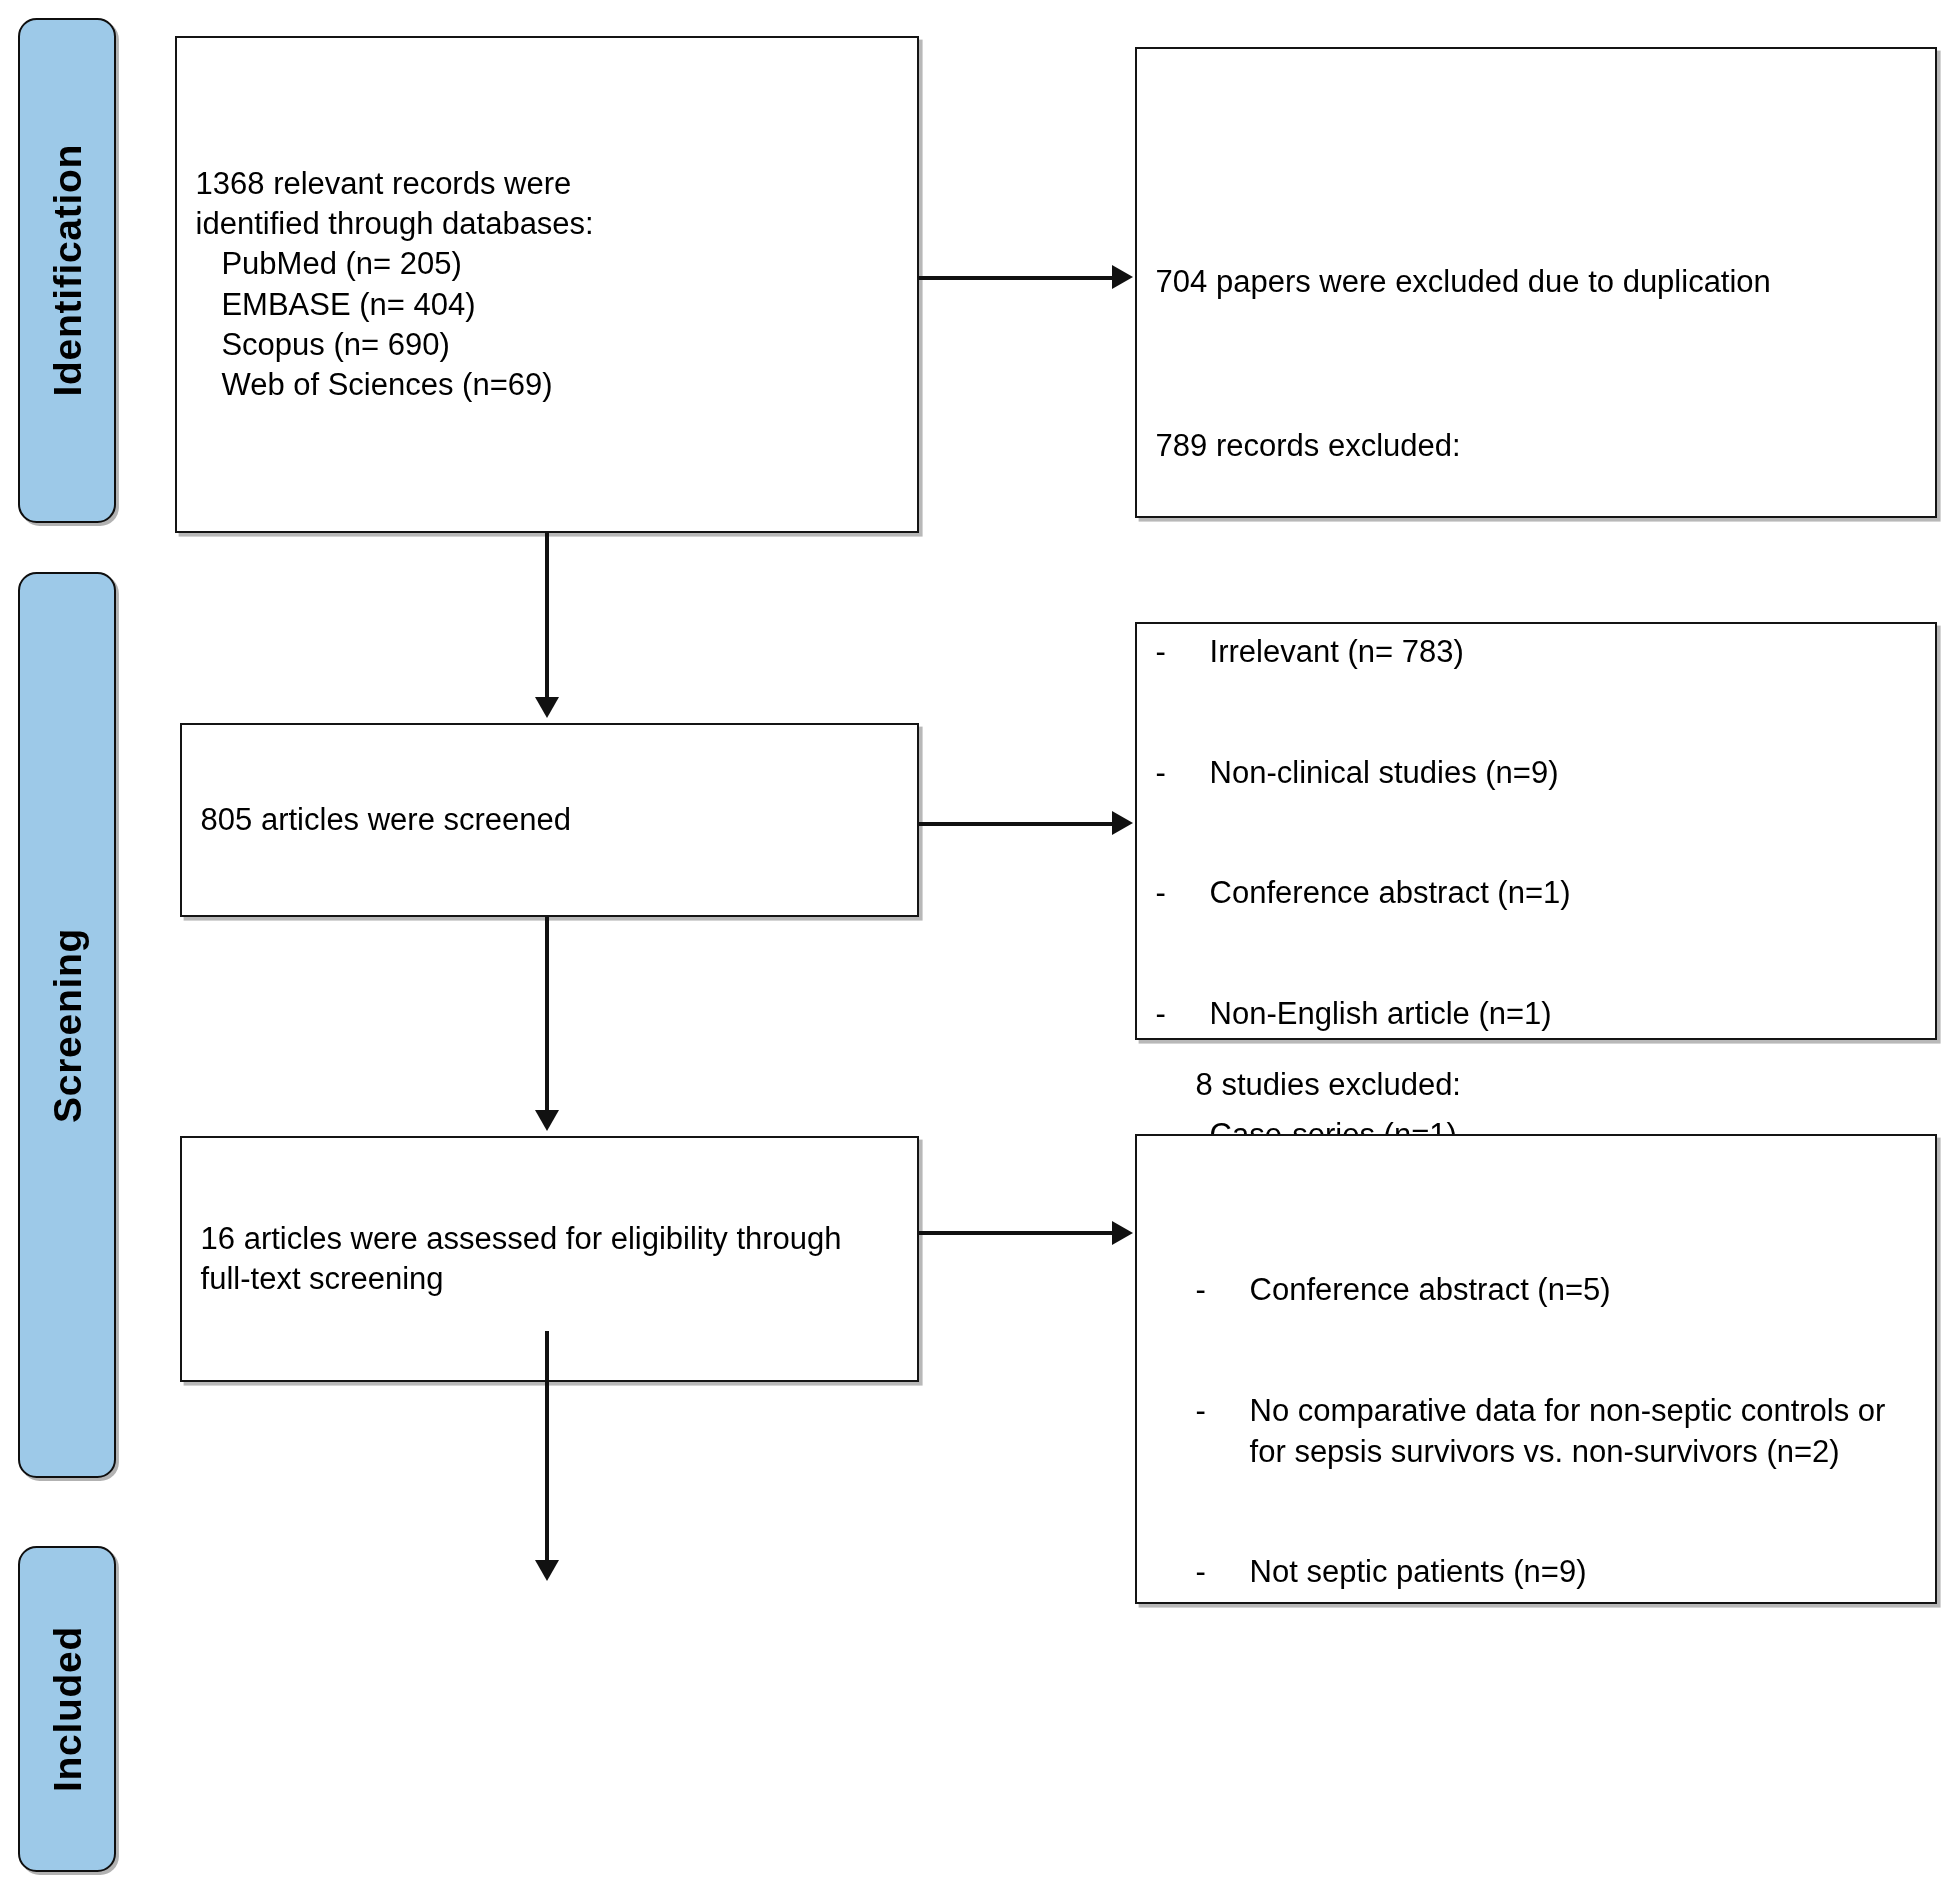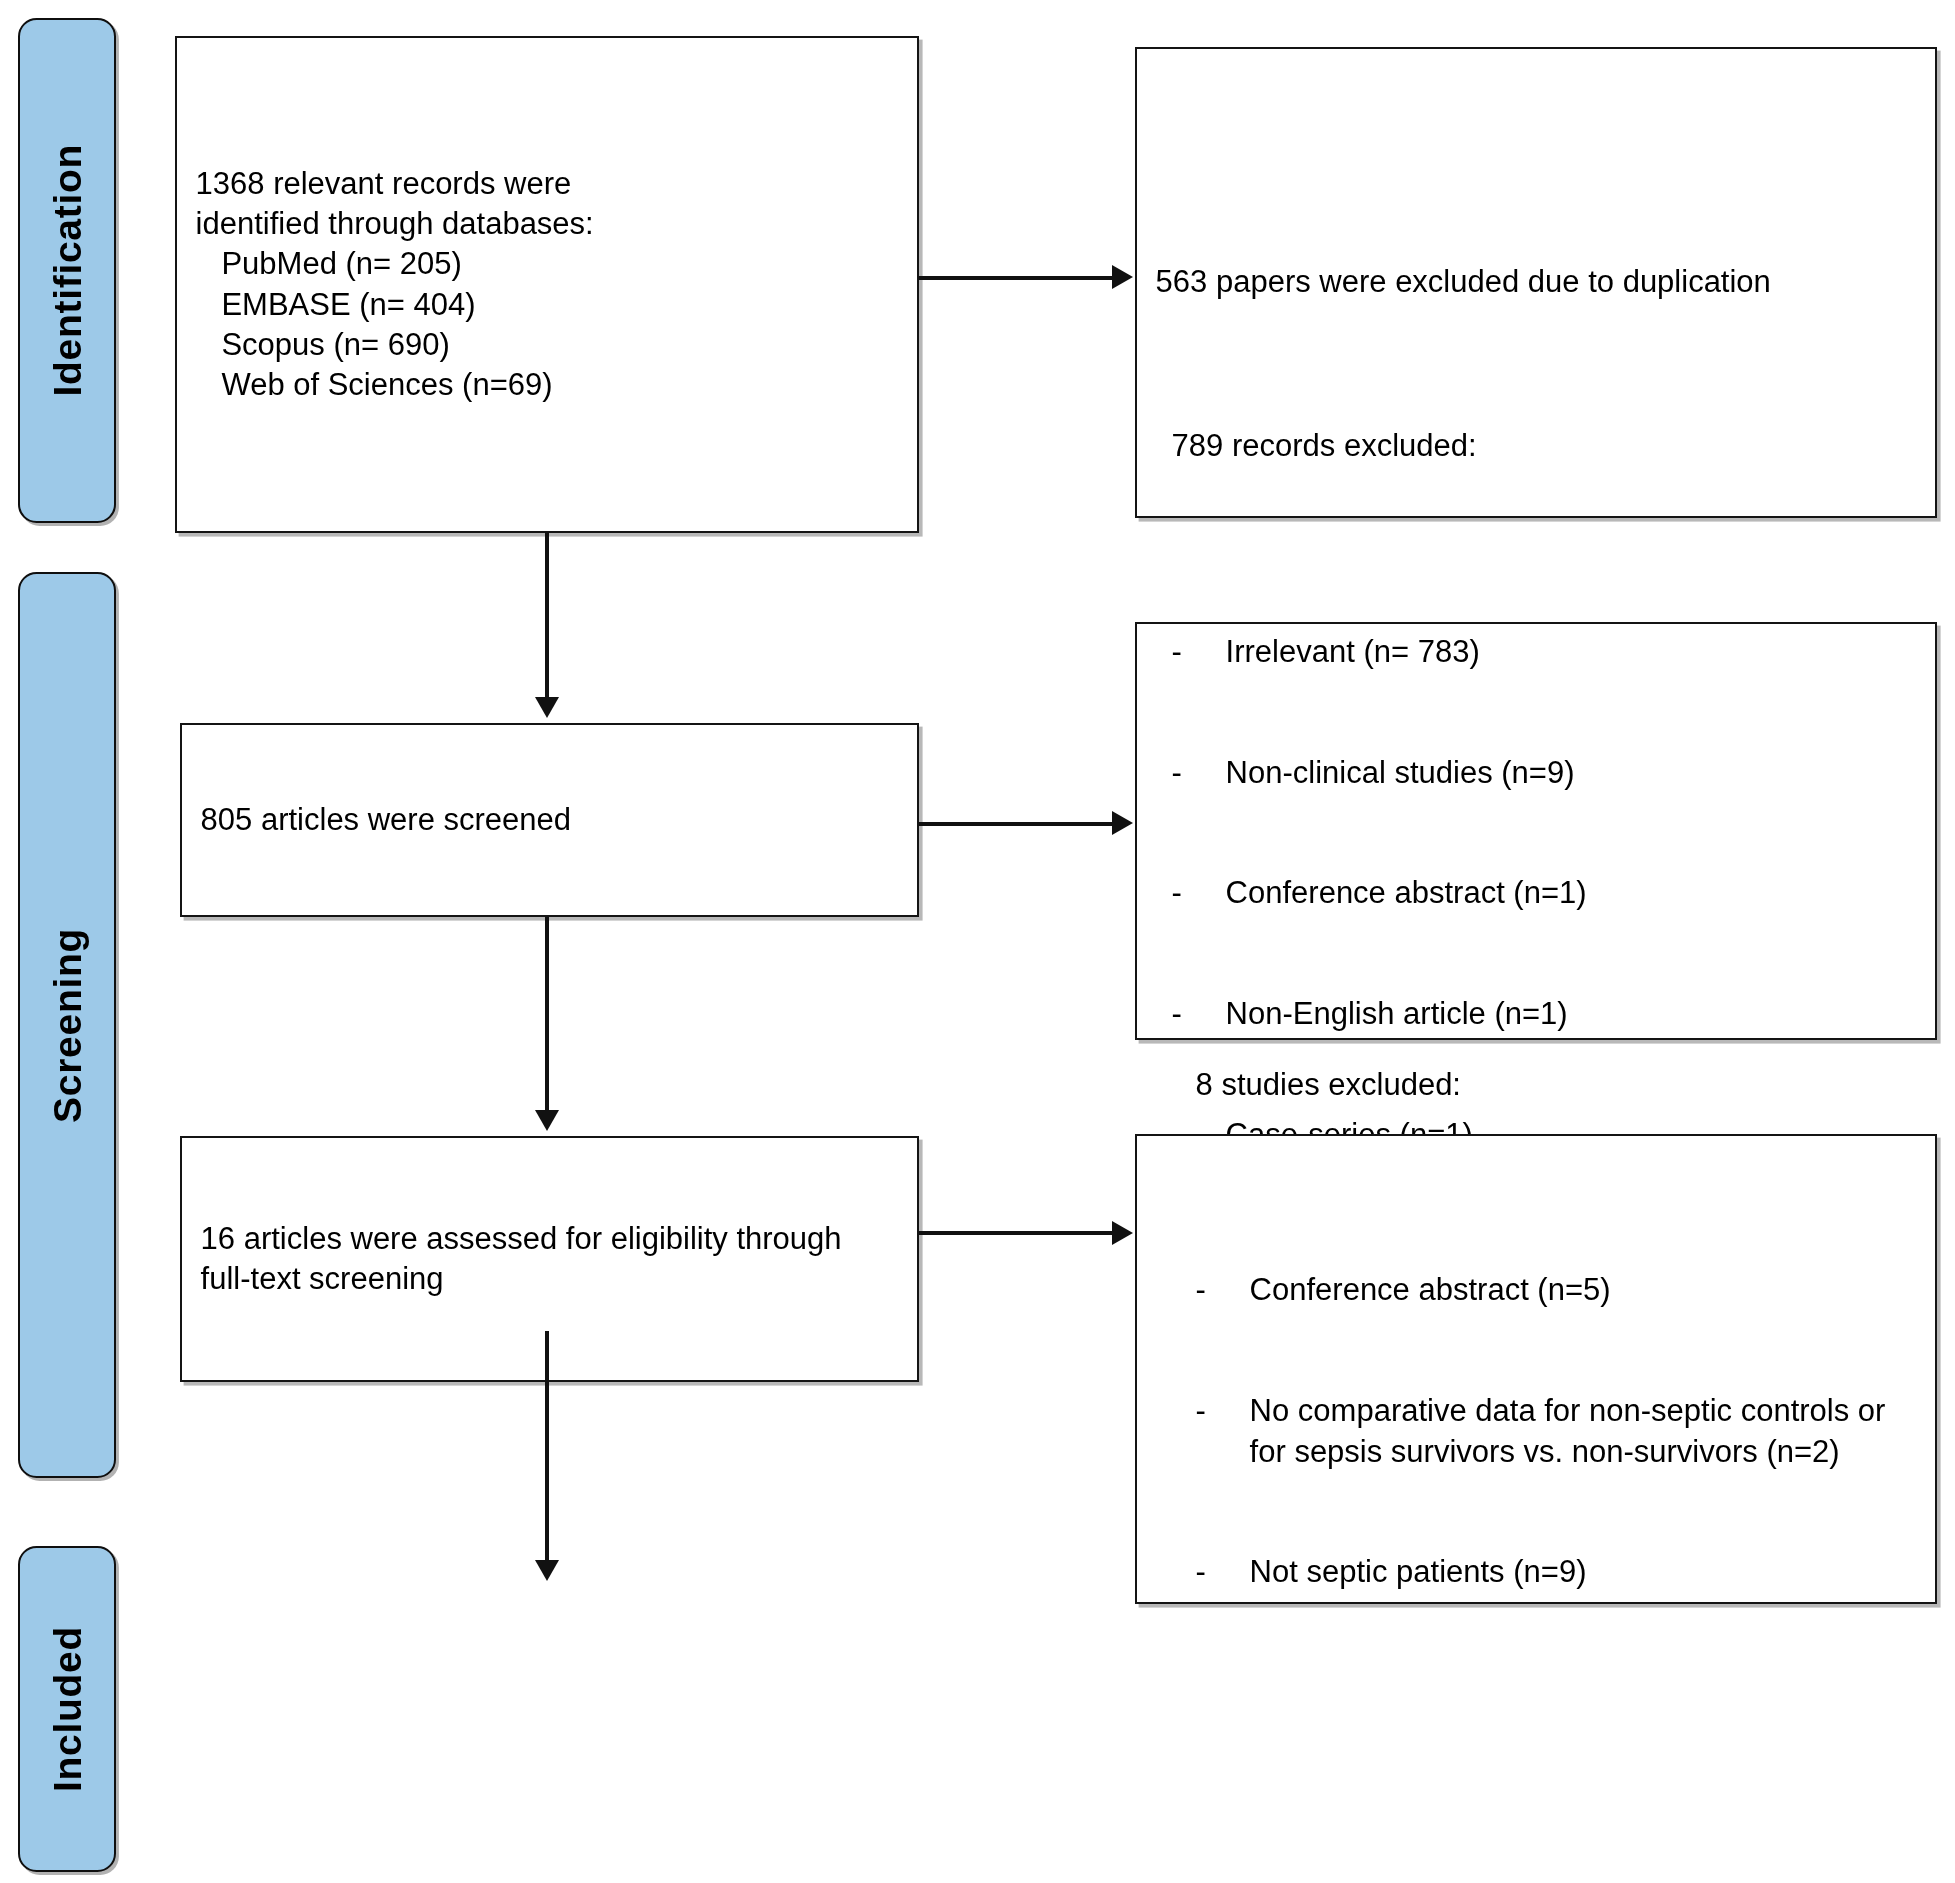--- a/index.html
+++ b/index.html
@@ -70,21 +70,21 @@
   }
 
   
   #box-identified  { left: 175px; top: 36px;   width: 744px; height: 497px; }
   #box-screened    { left: 180px; top: 723px; width: 739px; height: 194px; }
   #box-eligibility { left: 180px; top: 1136px; width: 739px; height: 246px; }
   #box-included    { left: 179px; top: 1587px; width: 740px; height: 286px; }
 
   
   #box-excluded-duplication { left: 1135px; top: 47px;   width: 802px; height: 471px; }
-  #box-excluded-records     { left: 1135px; top: 622px;  width: 802px; height: 418px; padding-left: 16px; }
+  #box-excluded-records     { left: 1135px; top: 622px;  width: 802px; height: 418px; }
   #box-excluded-studies     { left: 1135px; top: 1134px; width: 802px; height: 470px; padding-left: 40px; }
 
   
   .excl-head { margin: 0 0 4.3px 0; }
   .excl-list { list-style: none; margin: 0; padding: 0; }
   .excl-list li {
     display: flex;
     align-items: flex-start;
     margin: 0;
     line-height: 1.30;
@@ -150,21 +150,21 @@
   <div class="flow-box" id="box-screened">
     <div class="box-text">805 articles were screened</div>
   </div>
 
   <div class="flow-box" id="box-eligibility">
     <div class="box-text">16 articles were assessed for eligibility through full-text screening</div>
   </div>
 
 
   <div class="flow-box" id="box-excluded-duplication">
-    <div class="box-text">563 papers were excluded due to duplication</div>
+    <div class="box-text">704 papers were excluded due to duplication</div>
   </div>
 
   <div class="flow-box" id="box-excluded-records">
     <div class="box-text">
       <div class="excl-head">789 records excluded:</div>
       <ul class="excl-list">
         <li>
           <span class="dash">-</span>
           <span class="txt">Irrelevant (n= 783)</span>
         </li>

